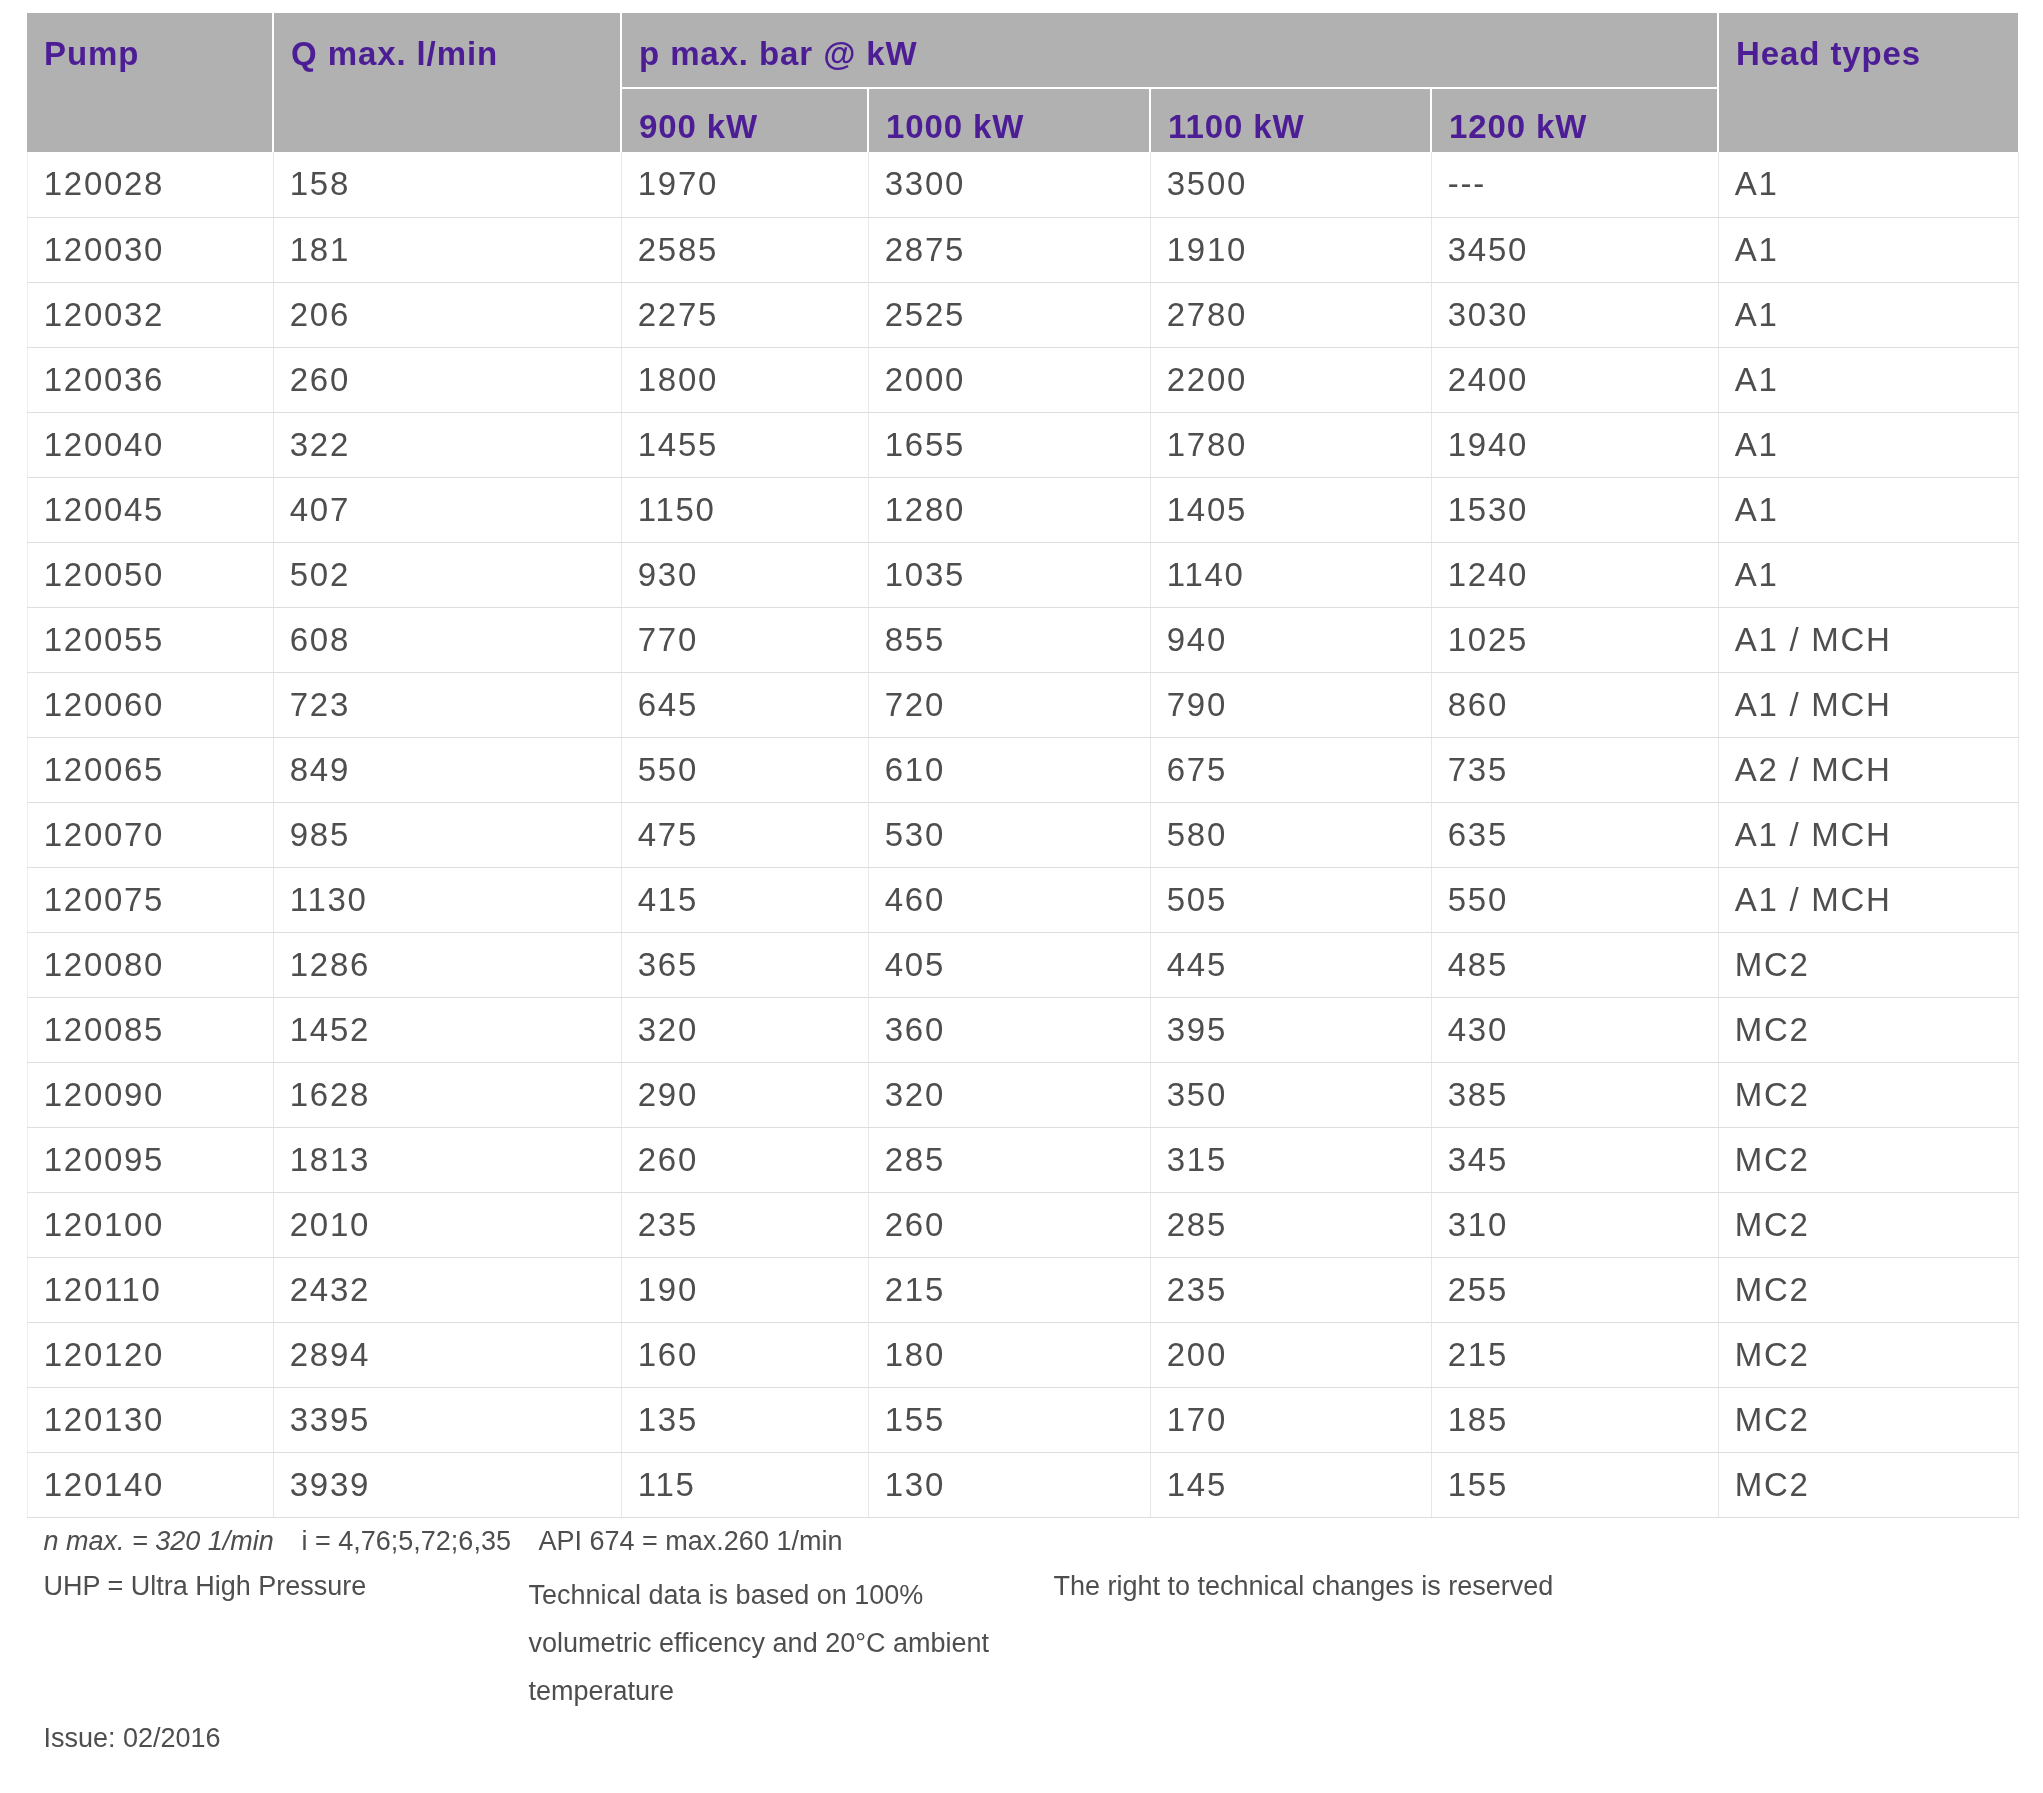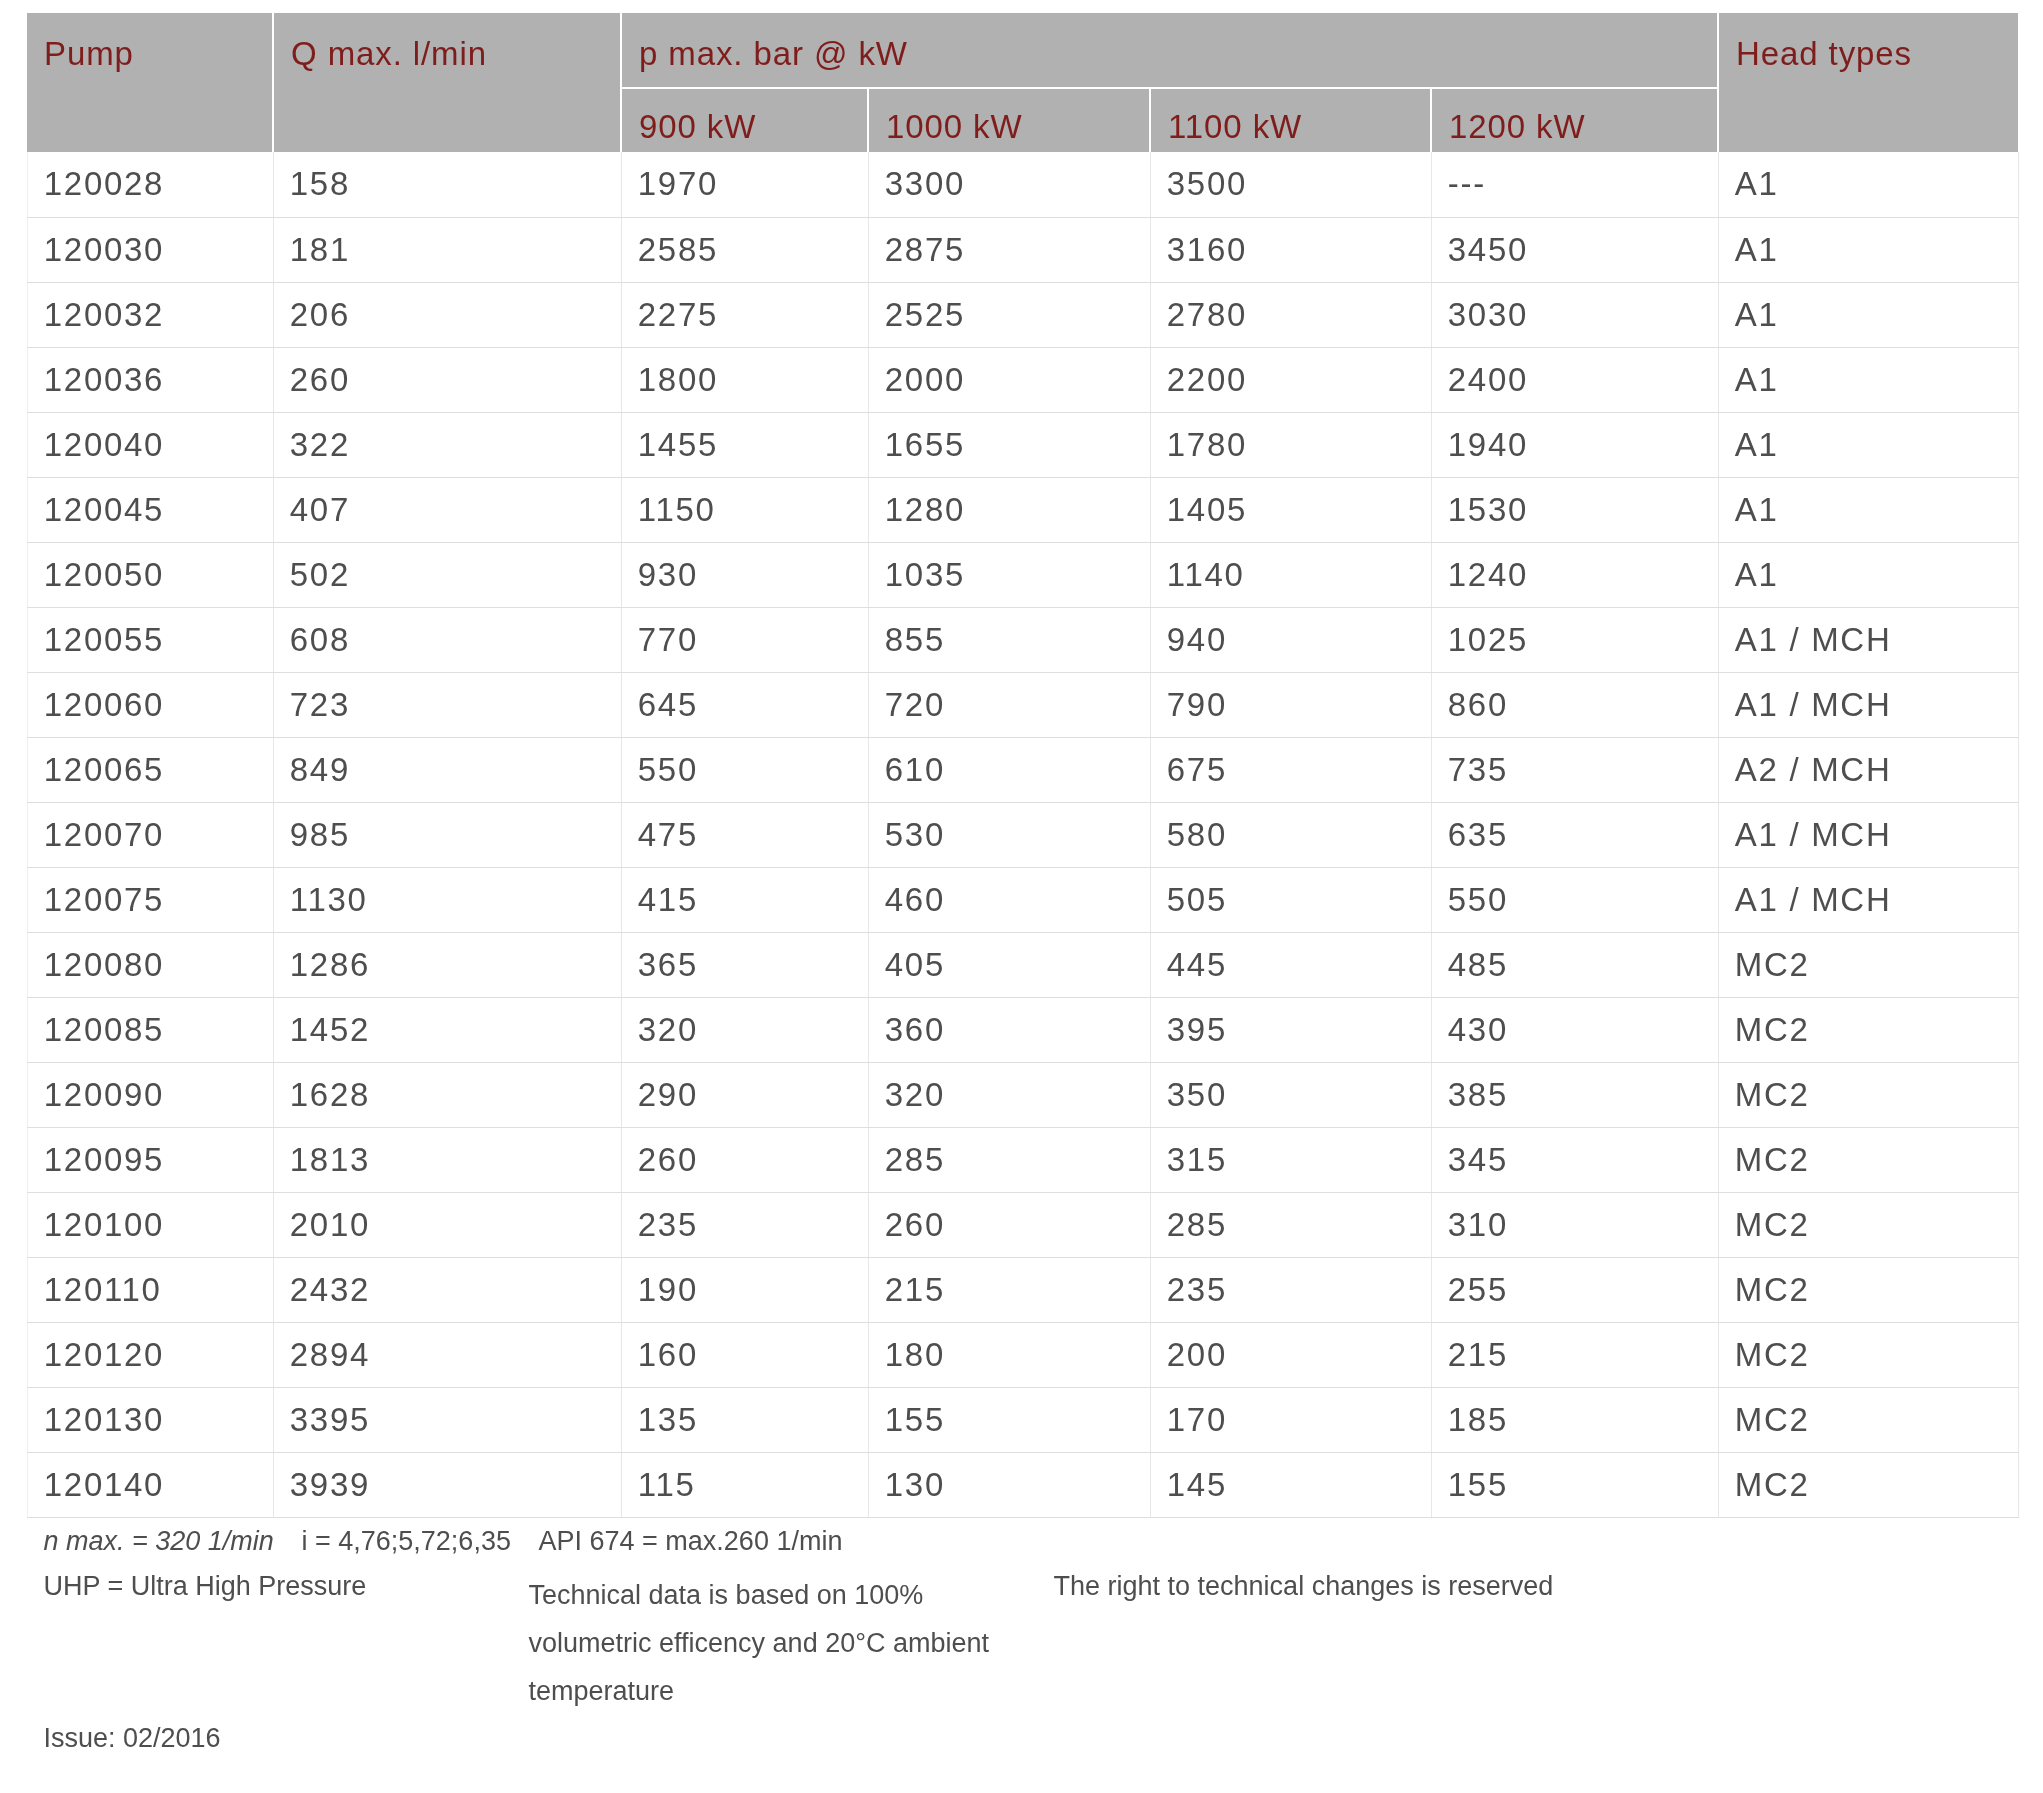--- a/index.html
+++ b/index.html
@@ -20,22 +20,22 @@
   col.c-pump  { width:246px; }
   col.c-qmax  { width:348px; }
   col.c-kw900 { width:247px; }
   col.c-kw1000{ width:282px; }
   col.c-kw1100{ width:281px; }
   col.c-kw1200{ width:287px; }
   col.c-head  { width:300px; }
 
   thead th {
     background:#b1b1b1;
-    color:#7f1d1d;
-    font-weight:normal;
+    color:#4c1d95;
+    font-weight:bold;
     font-size:33px;
     letter-spacing:0.9px;
     text-align:left;
     vertical-align:top;
     padding:22px 0 0 17px;
   }
   thead tr.h1 { height:75px; }
   thead tr.h2 { height:64px;border-radius:15px; }
   thead th.bl { border-left:2.6px solid #ffffff; }
   thead th.group { border-bottom:2.6px solid #ffffff; }
@@ -103,21 +103,21 @@
       <td>3300</td>
       <td>3500</td>
       <td>---</td>
       <td>A1</td>
     </tr>
         <tr>
       <td>120030</td>
       <td>181</td>
       <td>2585</td>
       <td>2875</td>
-      <td>3160</td>
+      <td>1910</td>
       <td>3450</td>
       <td>A1</td>
     </tr>
         <tr>
       <td>120032</td>
       <td>206</td>
       <td>2275</td>
       <td>2525</td>
       <td>2780</td>
       <td>3030</td>

